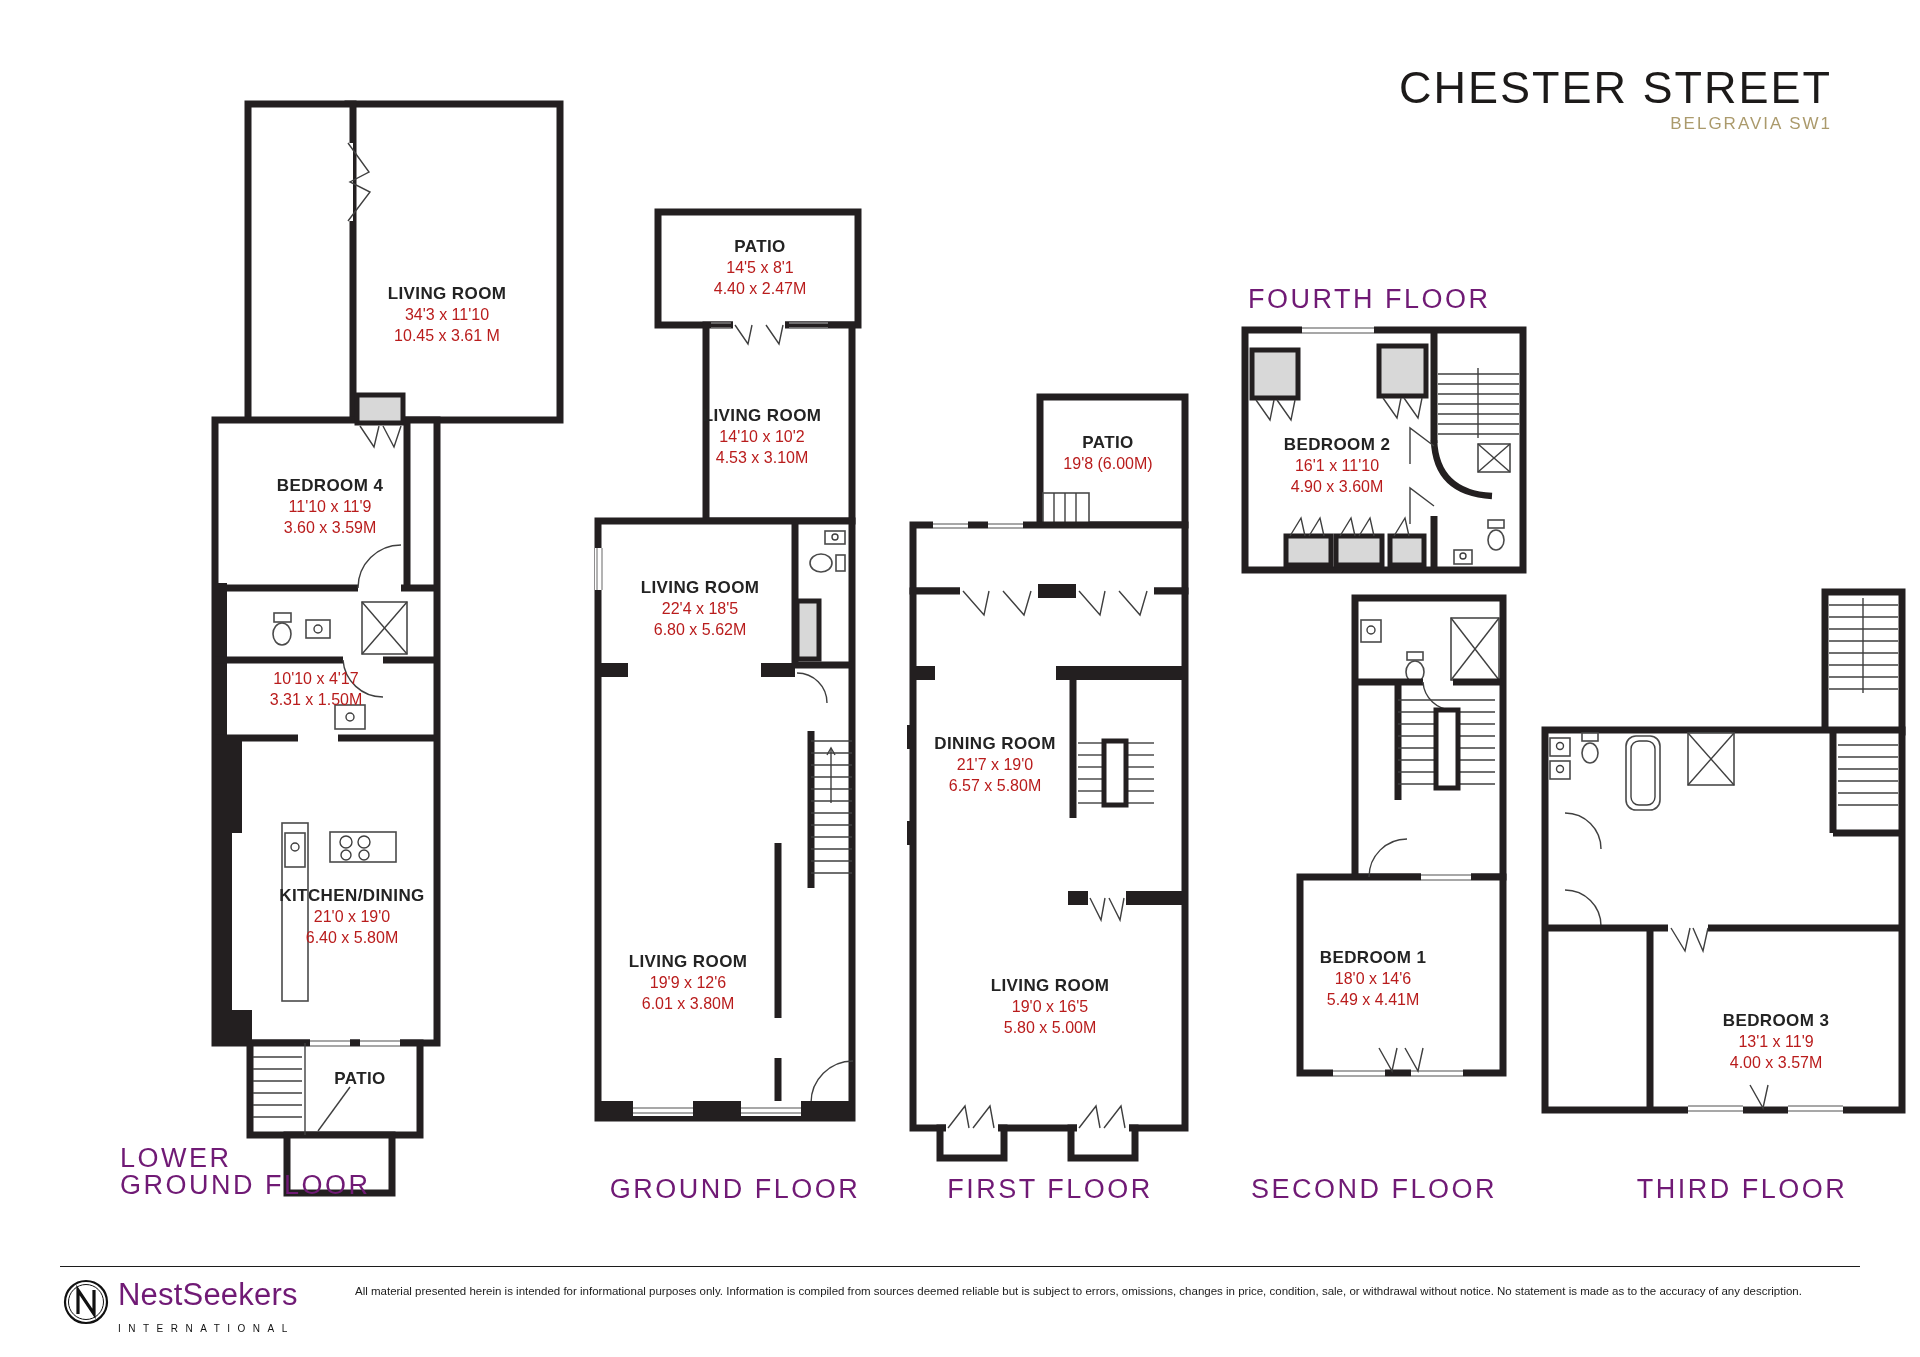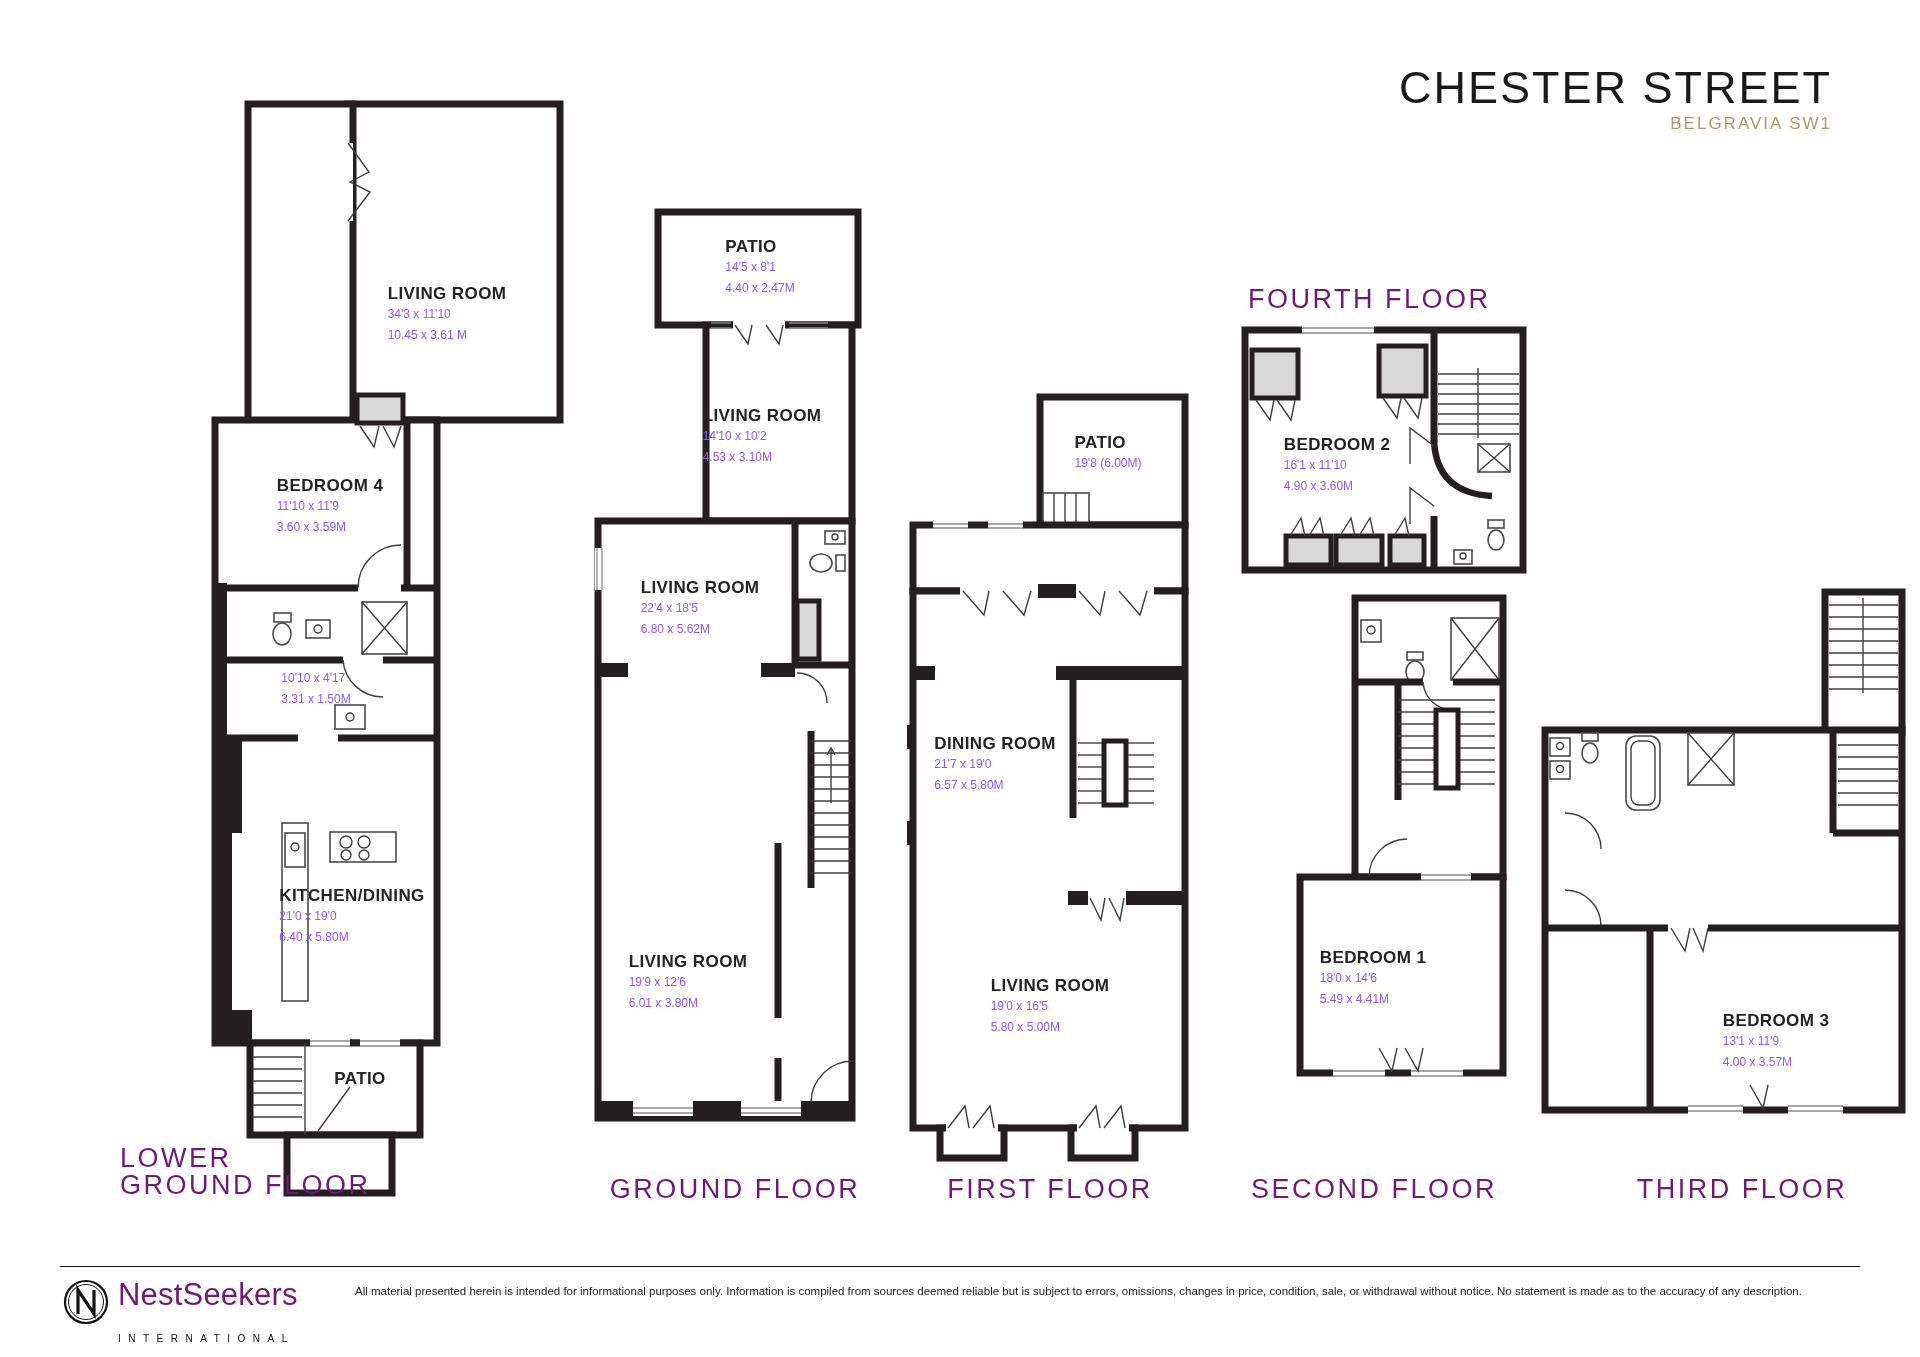--- a/index.html
+++ b/index.html
@@ -7,33 +7,33 @@
         font-family:"Liberation Sans",sans-serif;}
   .plan{position:absolute;overflow:visible;}
   svg .wall{fill:#ffffff;stroke:#231f20;stroke-width:7;}
   svg .iwall{stroke:#231f20;stroke-width:7;fill:none;}
   svg .blk{fill:#231f20;stroke:none;}
   svg .gray{fill:#d8d8d8;stroke:#231f20;stroke-width:5;}
   svg .fix{fill:#ffffff;stroke:#4a4a4a;stroke-width:1.6;}
   svg .thin{fill:none;stroke:#3f3f3f;stroke-width:1.4;}
   svg .win{fill:none;stroke:#8a8a8a;stroke-width:1.3;}
   svg .gap{fill:#ffffff;stroke:none;}
-  .room-label{position:absolute;transform:translateX(-50%);text-align:left;white-space:nowrap;}
+  .room-label{position:absolute;transform:translateX(-50%);text-align:center;white-space:nowrap;}
   .rname{font-weight:bold;font-size:17px;line-height:21px;letter-spacing:.4px;color:#232323;}
-  .rdim{font-size:12px;line-height:21px;color:#8b5cf6;}
+  .rdim{font-size:16px;line-height:21px;color:#b91c1c;}
   .floor-label{position:absolute;color:#701a75;font-size:27px;letter-spacing:2.5px;
                white-space:nowrap;line-height:27px;}
   .floor-label.centered{transform:translateX(-50%);}
   #header{position:absolute;right:88px;top:62px;text-align:right;}
   #main-title{font-size:45px;letter-spacing:2px;color:#1c1a19;font-weight:400;}
   #subtitle{font-size:17px;letter-spacing:2px;color:#ab9a6c;}
   #footer-rule{position:absolute;left:60px;top:1266px;width:1800px;border-top:1.6px solid #1c1c1c;}
   #brand-text{position:absolute;left:118px;top:1277px;}
   #brand-name{font-size:31px;color:#701a75;letter-spacing:.2px;font-weight:500;}
-  #brand-sub{font-size:10px;color:#111;letter-spacing:7.5px;margin-top:20px;}
+  #brand-sub{font-size:10px;color:#111;letter-spacing:7.5px;margin-top:10px;}
   #disclaimer{position:absolute;left:355px;top:1283px;font-size:11.5px;line-height:17.5px;
               color:#1b1b1b;white-space:nowrap;}
 </style>
 </head>
 <body>
 
 <div id="page">
 
   <div id="header">
     <div id="main-title">CHESTER STREET</div>

